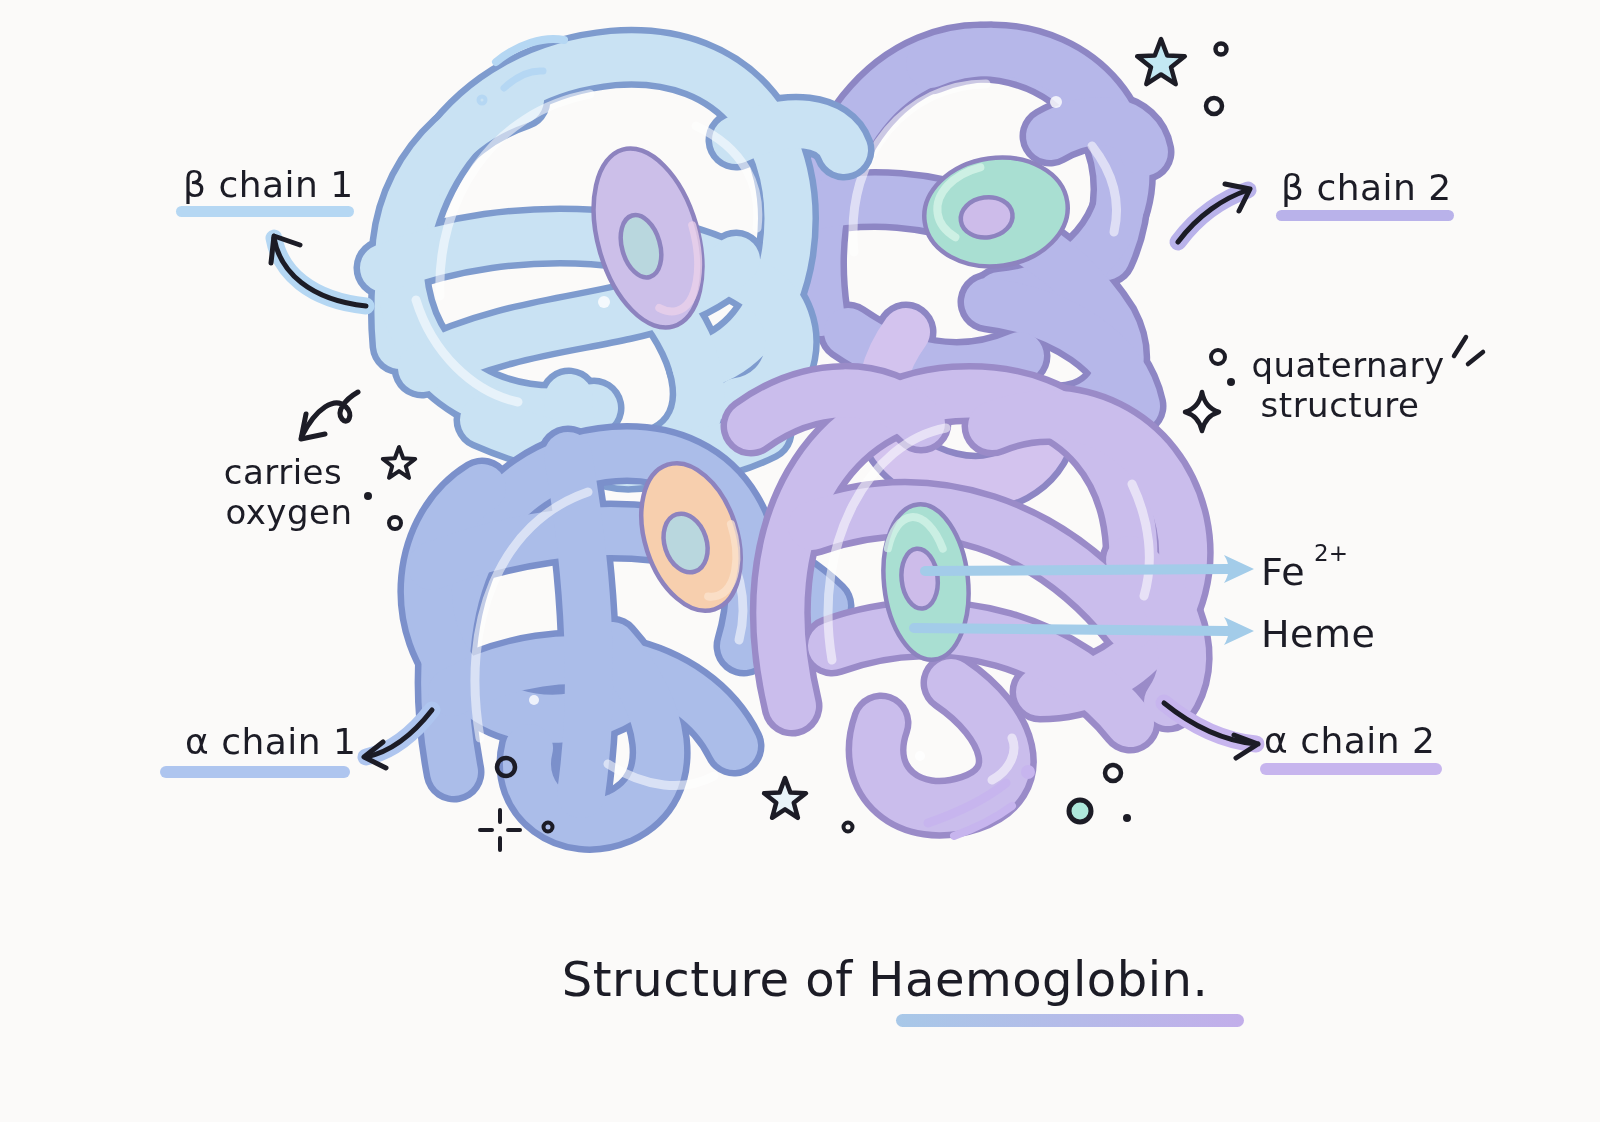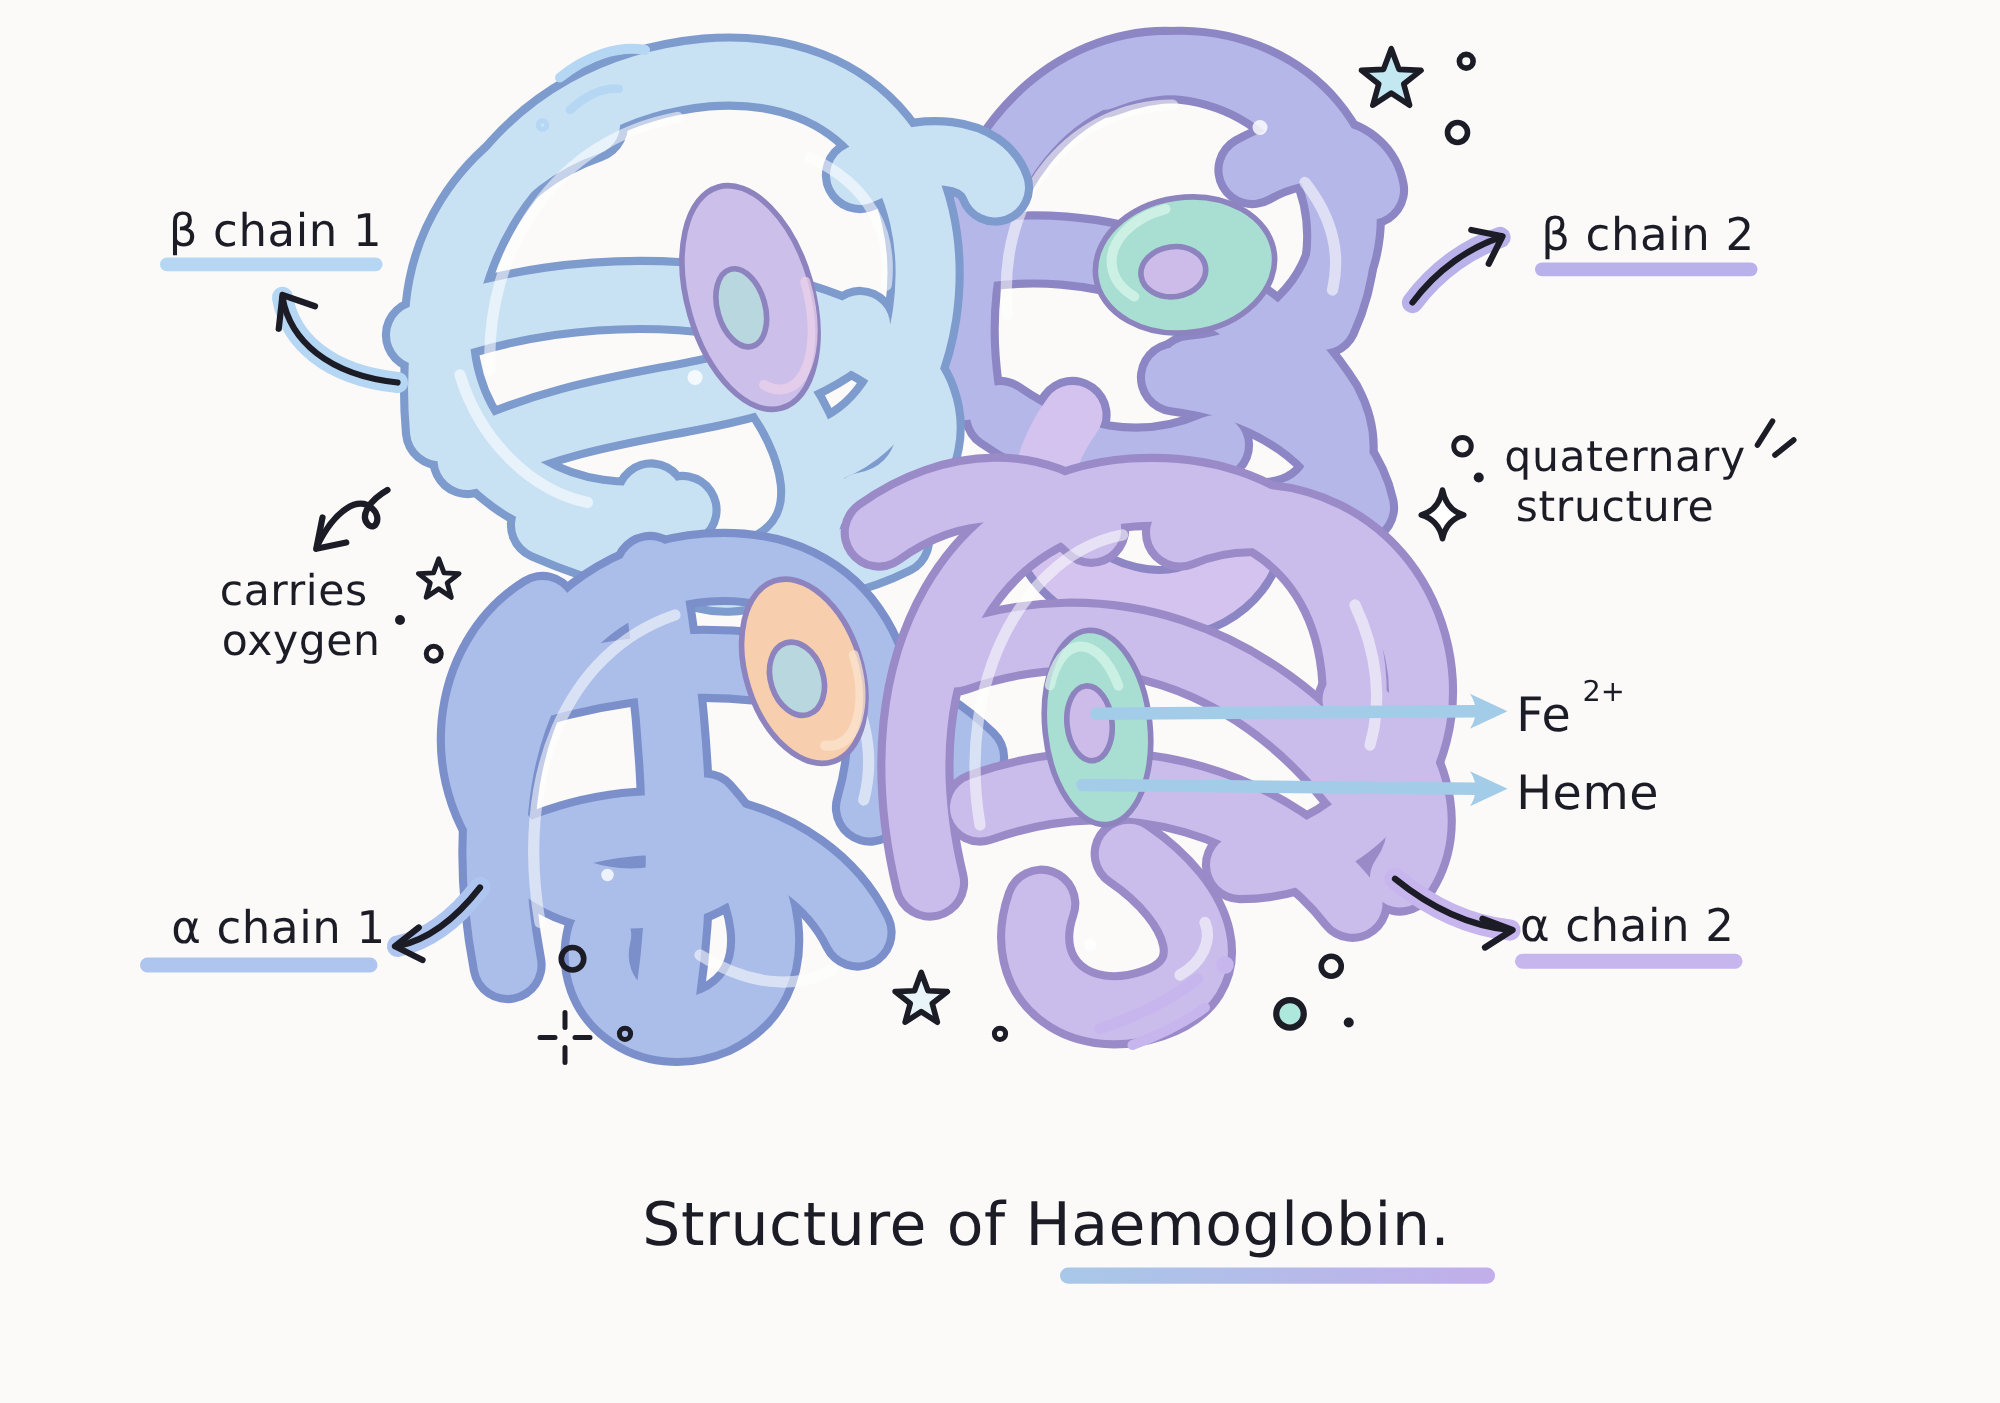--- a/index.html
+++ b/index.html
@@ -2,21 +2,21 @@
 <html style="--background: #fbfaf9; --ink: #1c1c26; --beta1-fill: #c9e2f3; --beta1-outline: #7e9bce; --beta1-underline: #b5d7f3; --beta2-fill: #b6b7e9; --beta2-outline: #8d86c4; --beta2-underline: #b9b2ea; --alpha1-fill: #abbde9; --alpha1-outline: #7b90cb; --alpha1-underline: #aec5ef; --alpha2-fill: #cabdec; --alpha2-outline: #9a8bc8; --alpha2-underline: #c7b5ee; --pink-tube-fill: #d3c3ee; --heme-disc-lavender: #ccbfe9; --heme-disc-mint: #a9dfd2; --heme-disc-peach: #f7cfae; --heme-hole-blue: #b9d7de; --heme-hole-lavender: #cdbcea; --disc-outline: #8d83bf; --pointer-blue: #a3cce9; --accent-star-fill: #c3e8f2; --star-soft-fill: #e9f4f9; --teal-dot: #aee8dc; --title-underline-left: #a8c8e8; --title-underline-right: #c2aeea; --highlight: #ffffff;"><head>
 <meta charset="utf-8">
 <style>
   html,body{margin:0;padding:0;}
   body{
     width:1600px;height:1122px;
     background:var(--background,#fbfafa);
     font-family:"DejaVu Sans", sans-serif;
     overflow:hidden;
   }
-  .stage{position:relative;width:1488px;height:1122px;}
+  .stage{position:relative;width:1488px;height:1122px;padding-left:48px;}
   svg{display:block;}
 
   
   .tube-under{fill:none;stroke-linecap:round;stroke-linejoin:round;stroke-width:61px;}
   .tube-over {fill:none;stroke-linecap:round;stroke-linejoin:round;stroke-width:48px;}
   .b1.tube-under{stroke:var(--beta1-outline,#7e9bce);}
   .b1.tube-over {stroke:var(--beta1-fill,#c9e2f3);}
   .b2.tube-under{stroke:var(--beta2-outline,#8d86c4);}
   .b2.tube-over {stroke:var(--beta2-fill,#b6b7e9);}
   .b2p.tube-under{stroke:var(--beta2-outline,#8d86c4);}

